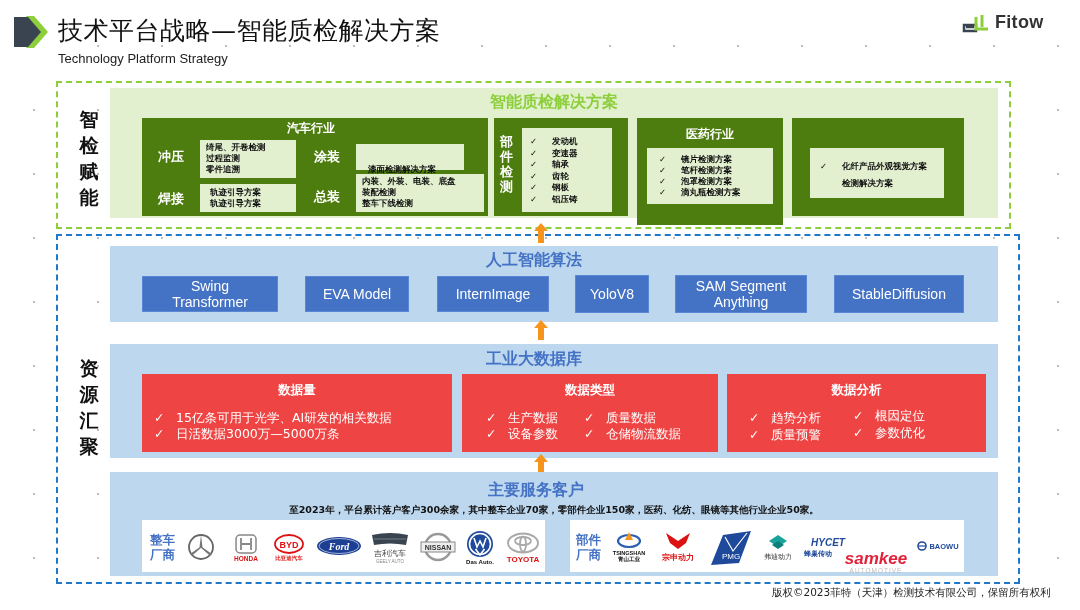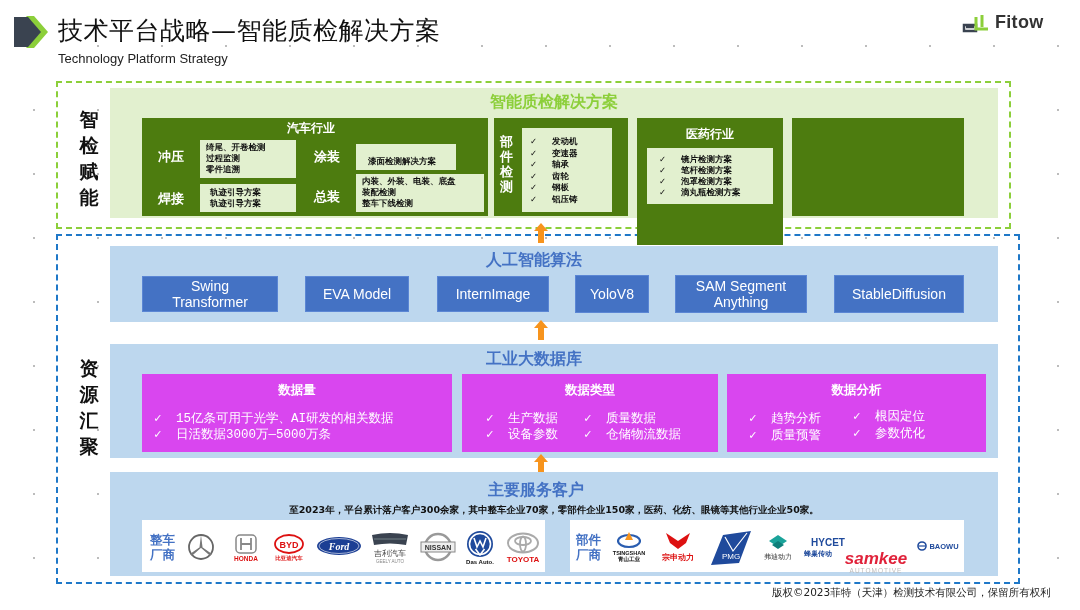--- a/index.html
+++ b/index.html
@@ -28,21 +28,21 @@
   .gbox { background: #4d7c0f; }
   .lbox { background: #e2f0cf; font-size: 8.5px; font-weight: bold; color: #111; line-height: 11px; }
   .gtitle { color: #fff; font-weight: bold; font-size: 12px; white-space: nowrap; }
   .glabel { color: #fff; font-weight: bold; font-size: 13px; white-space: nowrap; }
   .chk { display: inline-block; width: 22px; }
 
   
   .blue-panel { background: #bdd7ee; }
   .blue-heading { font-weight: bold; font-size: 16px; color: #4472c4; white-space: nowrap; }
   .model-btn { background: #4472c4; color: #fff; font-family: "Liberation Sans", sans-serif; font-size: 14px; display: flex; align-items: center; justify-content: center; text-align: center; line-height: 16px; border: 1px solid #5b86d4; }
-  .data-card { background: #d946ef; color: #fff; font-family: Liberation Mono, monospace; }
+  .data-card { background: #ef4444; color: #fff; }
   .card-title { position: absolute; left: 0; right: 0; top: 8px; text-align: center; font-weight: bold; font-size: 12.5px; }
   .card-line { position: absolute; font-size: 12.5px; white-space: nowrap; }
 
   .arrow { width: 14px; height: 20px; }
 
   .customer-note { left: 110px; top: 504px; width: 888px; text-align: center; font-weight: bold; font-size: 9.5px; color: #111; }
   .logo-strip { background: #fff; }
   .strip-label { color: #4472c4; font-weight: bold; font-size: 12.5px; line-height: 15px; }
   .brand { position: absolute; display: flex; flex-direction: column; align-items: center; justify-content: center; }
   .brand-cap { font-family: "Liberation Sans", sans-serif; font-size: 6.5px; font-weight: bold; margin-top: 1px; white-space: nowrap; }
@@ -100,21 +100,21 @@
     <div>绮尾、开卷检测</div>
     <div>过程监测</div>
     <div>零件追溯</div>
   </div>
   <div class="abs glabel" style="left:16px; top:72px;">焊接</div>
   <div class="abs lbox" style="left:58px; top:66px; width:96px; height:28px; padding:3px 0 0 10px;">
     <div>轨迹引导方案</div>
     <div>轨迹引导方案</div>
   </div>
   <div class="abs glabel" style="left:172px; top:30px;">涂装</div>
-  <div class="abs lbox" style="left:214px; top:26px; width:100px; height:26px; padding:12px 0 0 12px;">
+  <div class="abs lbox" style="left:214px; top:26px; width:108px; height:26px; padding:20px 0 0 12px;">
     <div>漆面检测解决方案</div>
   </div>
   <div class="abs glabel" style="left:172px; top:70px;">总装</div>
   <div class="abs lbox" style="left:214px; top:56px; width:128px; height:38px; padding:2px 0 0 6px;">
     <div>内装、外装、电装、底盘</div>
     <div>装配检测</div>
     <div>整车下线检测</div>
   </div>
 </div>
 
@@ -128,31 +128,35 @@
   <div class="abs lbox" style="left:28px; top:10px; width:90px; height:84px; padding:8px 0 0 8px; line-height:11.5px;">
     <div><span class="chk">✓</span><span>发动机</span></div>
     <div><span class="chk">✓</span><span>变速器</span></div>
     <div><span class="chk">✓</span><span>轴承</span></div>
     <div><span class="chk">✓</span><span>齿轮</span></div>
     <div><span class="chk">✓</span><span>钢板</span></div>
     <div><span class="chk">✓</span><span>铝压铸</span></div>
   </div>
 </div>
 
-<div class="abs gbox" style="left:637px; top:118px; width:146px; height:127px;padding-left:40px;">
+<div class="abs gbox" style="left:637px; top:118px; width:146px; height:107px;padding-left:40px;">
   <div class="abs gtitle" style="left:0; right:0; top:8px; text-align:center;">医药行业</div>
   <div class="abs lbox" style="left:10px; top:30px; width:126px; height:56px; padding:6px 0 0 12px;">
     <div><span class="chk">✓</span><span>镜片检测方案</span></div>
     <div><span class="chk">✓</span><span>笔杆检测方案</span></div>
     <div><span class="chk">✓</span><span>泡罩检测方案</span></div>
     <div><span class="chk">✓</span><span>滴丸瓶检测方案</span></div>
   </div>
 </div>
 
 <div class="abs gbox" style="left:792px; top:118px; width:172px; height:98px;">
+  <div class="abs lbox" style="left:18px; top:30px; width:134px; height:50px; padding:10px 0 0 10px; line-height:17px;">
+    <div><span class="chk">✓</span><span>化纤产品外观视觉方案</span></div>
+    <div><span class="chk"></span><span>检测解决方案</span></div>
+  </div>
 </div>
 
 <svg class="abs arrow" style="left:534px; top:223px;" viewBox="0 0 14 20">
   <polygon points="7,0 14,8 10,8 10,20 4,20 4,8 0,8" fill="#f7941d"></polygon>
 </svg>
 
 <div class="abs blue-panel" style="left:110px; top:246px; width:888px; height:76px;"></div>
 <div class="abs blue-heading" style="left:486px; top:250px;">人工智能算法</div>
 <div class="abs model-btn" style="left:142px; top:276px; width:136px; height:36px; white-space:pre-line;">Swing
 Transformer</div>
@@ -306,21 +310,21 @@
 
   <div class="brand" style="left:186px; top:8px; width:44px; height:40px;">
     <svg width="18" height="16" viewBox="0 0 18 16">
       <polygon points="9,0 18,6 9,12 0,6" fill="#1aa39a"></polygon>
       <polygon points="9,6 15,10 9,14 3,10" fill="#0e7f7a"></polygon>
     </svg>
     <span class="brand-cap" style="color:#333; font-size:7px; font-weight:normal;">弗迪动力</span>
   </div>
 
   <div class="brand" style="left:226px; top:12px; width:44px; height:30px;">
-    <span class="brand-cap" style="color:#1f4a9c; font-size:10px; margin-left:20px;">HYCET</span>
+    <span class="brand-cap" style="color:#1f4a9c; font-size:10px; font-style:italic;margin-left:20px;">HYCET</span>
     <span class="brand-cap" style="color:#1f4a9c; font-size:7px;">蜂巢传动</span>
   </div>
 
   <div class="brand" style="left:270px; top:12px; width:72px; height:30px;margin-top:15px;">
     <span class="brand-cap" style="color:#e0223a; font-size:17px; font-style:italic; line-height:15px;">samkee</span>
     <span class="brand-cap" style="color:#bbb; font-size:6.5px; font-weight:normal; letter-spacing:1px;">AUTOMOTIVE</span>
   </div>
 
   <div class="brand" style="left:344px; top:18px; width:48px; height:16px; flex-direction:row;">
     <svg width="10" height="10" viewBox="0 0 10 10">

